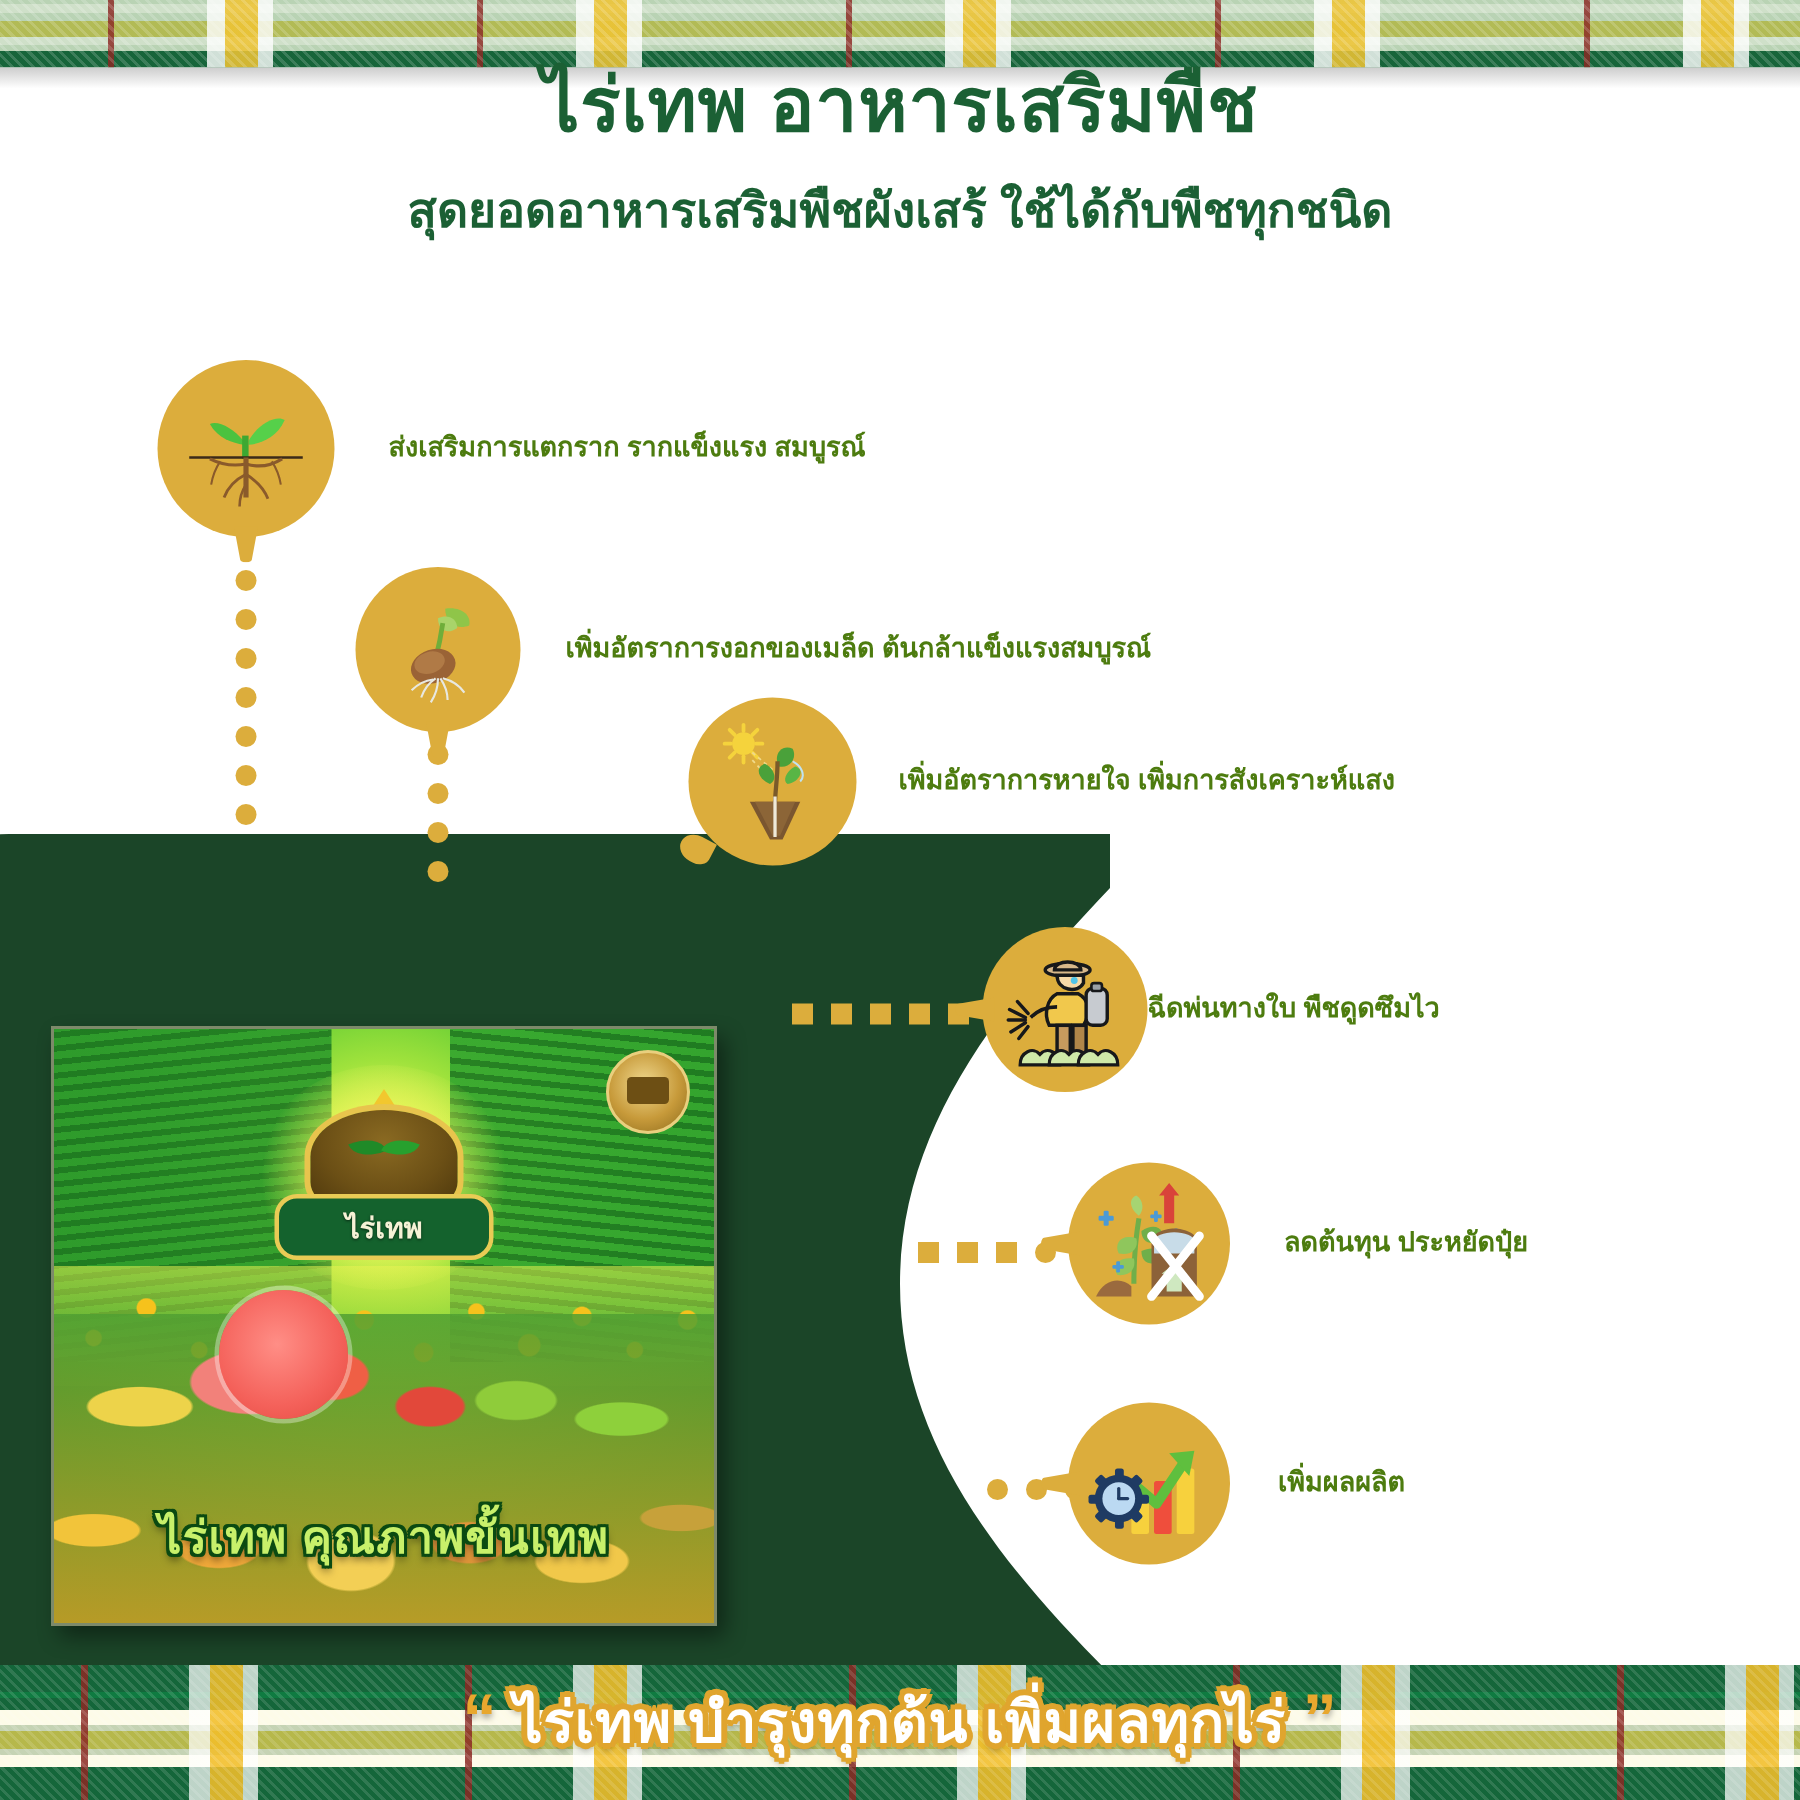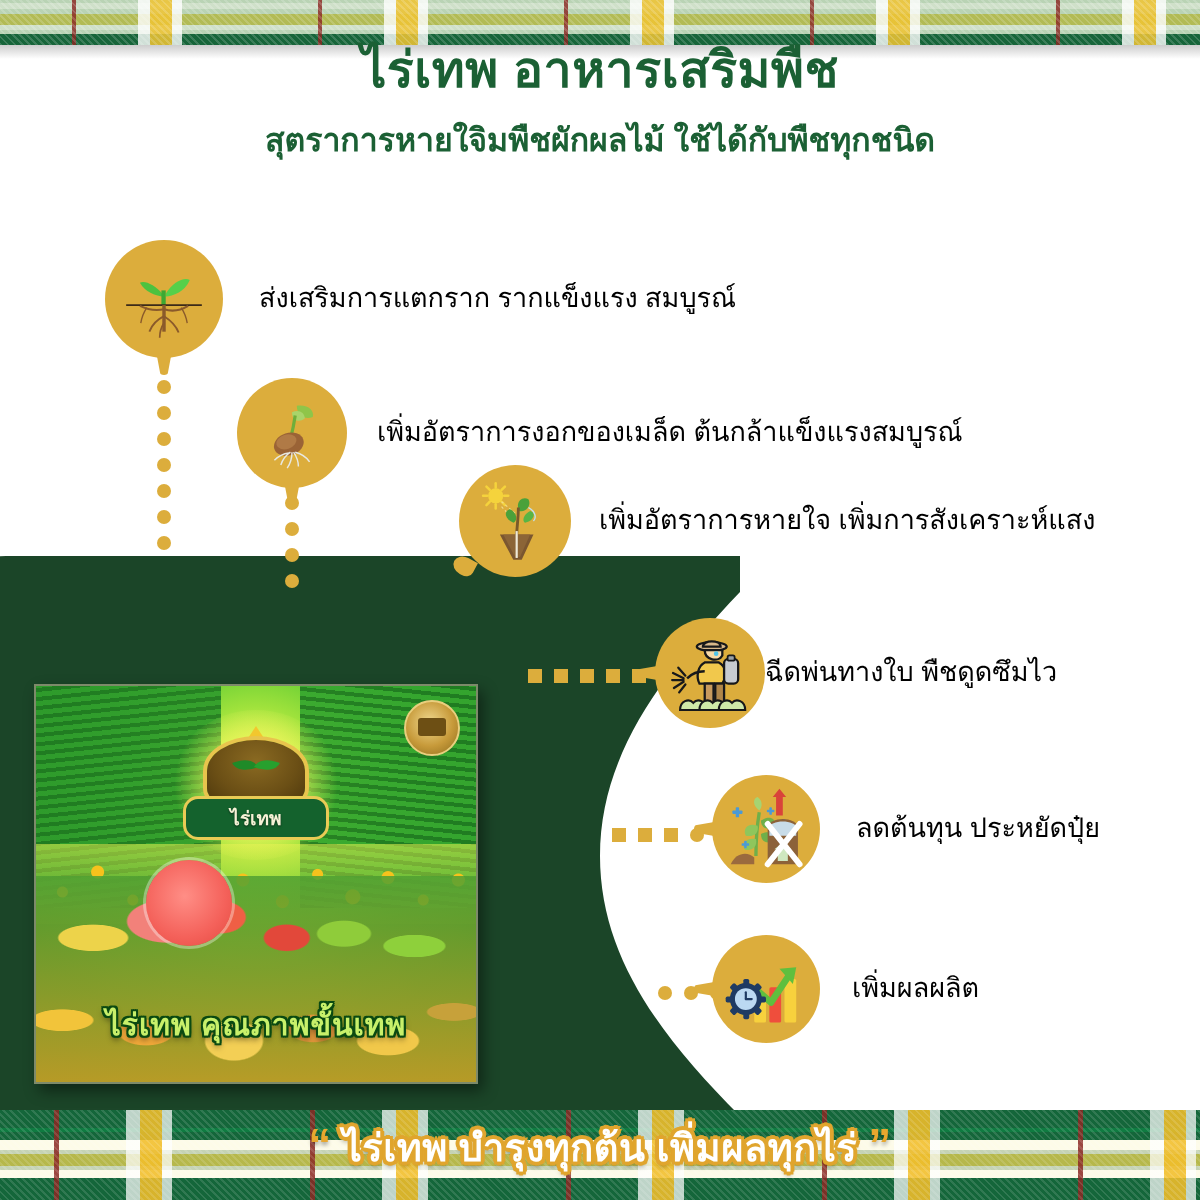--- a/index.html
+++ b/index.html
@@ -231,21 +231,21 @@
     width:16px;height:24px;left:50%;transform:translateX(-50%);
     bottom:-17px;border-radius:0 0 50% 50%;
     clip-path:polygon(0% 0%,100% 0%,72% 100%,28% 100%);
   }
   .tail-left{
     width:26px;height:16px;top:50%;transform:translateY(-50%);
     left:-18px;border-radius:50% 0 0 50%;
     clip-path:polygon(100% 0%,100% 100%,0% 72%,0% 28%);
   }
   .feat-text{
-    color:#000000;font-size:27px;font-weight:normal;white-space:nowrap;
+    color:#4d7c0f;font-size:18px;font-weight:bold;white-space:nowrap;
     line-height:1.1;
   }
 
   
   .dots-v{position:absolute;z-index:22;width:14px;}
   .dots-v i{display:block;width:14px;height:14px;border-radius:50%;background:#DCAD3C;margin-bottom:12px;}
   .dots-h{position:absolute;z-index:22;height:14px;display:flex;align-items:center;}
   .dots-h i{display:block;width:14px;height:14px;background:#DCAD3C;margin-right:12px;}
   .dots-h i.rd{border-radius:50%;}
 
@@ -273,21 +273,21 @@
   <div class="plaid" id="plaid-top">
     <div class="base"></div>
     <div class="hstripes"></div>
     <div class="vstripes"></div>
     <div class="diag"></div>
   </div>
   <div class="shade" style="position:absolute;left:0;top:45px;width:1200px;height:14px;background:linear-gradient(to bottom,rgba(130,130,130,.40),rgba(255,255,255,0));z-index:2;"></div>
 
   <div id="header">
     <div id="title">ไร่เทพ อาหารเสริมพืช</div>
-    <div id="subtitle">สุตราการหายใจิมพืชผักผลไม้ ใช้ได้กับพืชทุกชนิด</div>
+    <div id="subtitle">สุดยอดอาหารเสริมพืชผังเสร้ ใช้ได้กับพืชทุกชนิด</div>
   </div>
 
   <div id="green-shape">
     <svg width="780" height="600" viewBox="0 0 780 600" xmlns="http://www.w3.org/2000/svg">
       <path d="M0,36 Q0,0 46,0 L780,0 L780,36
                C700,120 640,200 640,300
                C640,400 700,480 780,560
                L780,600 L0,600 Z" fill="#1B4528"></path>
     </svg>
   </div>

